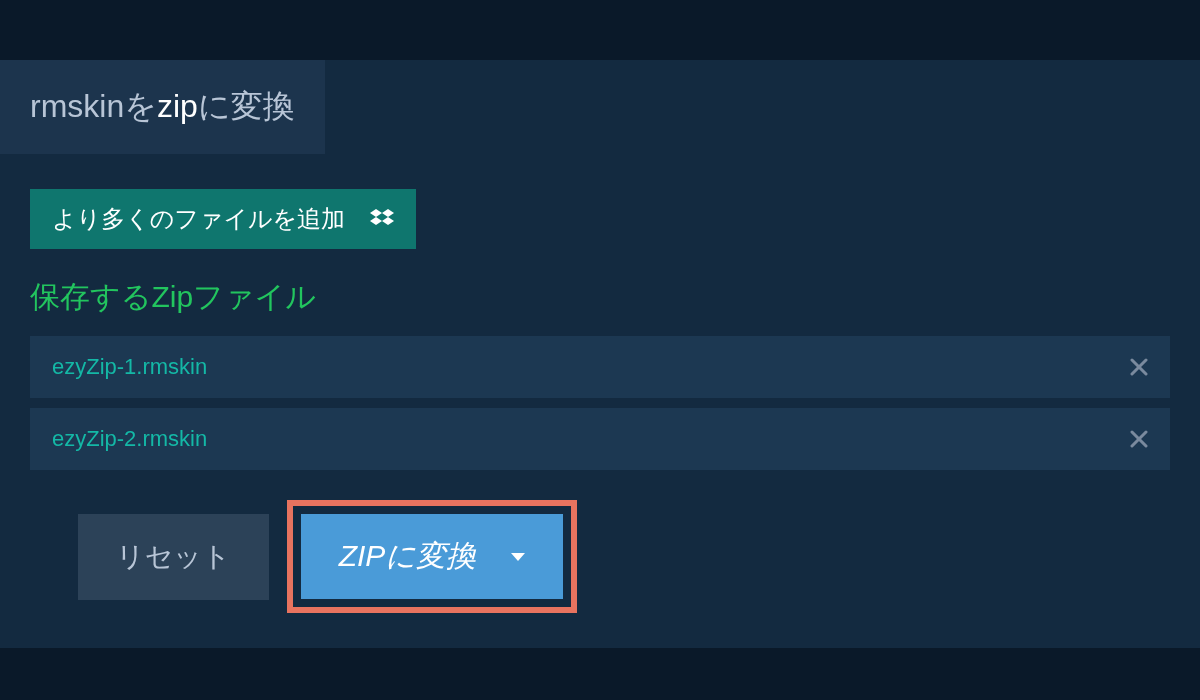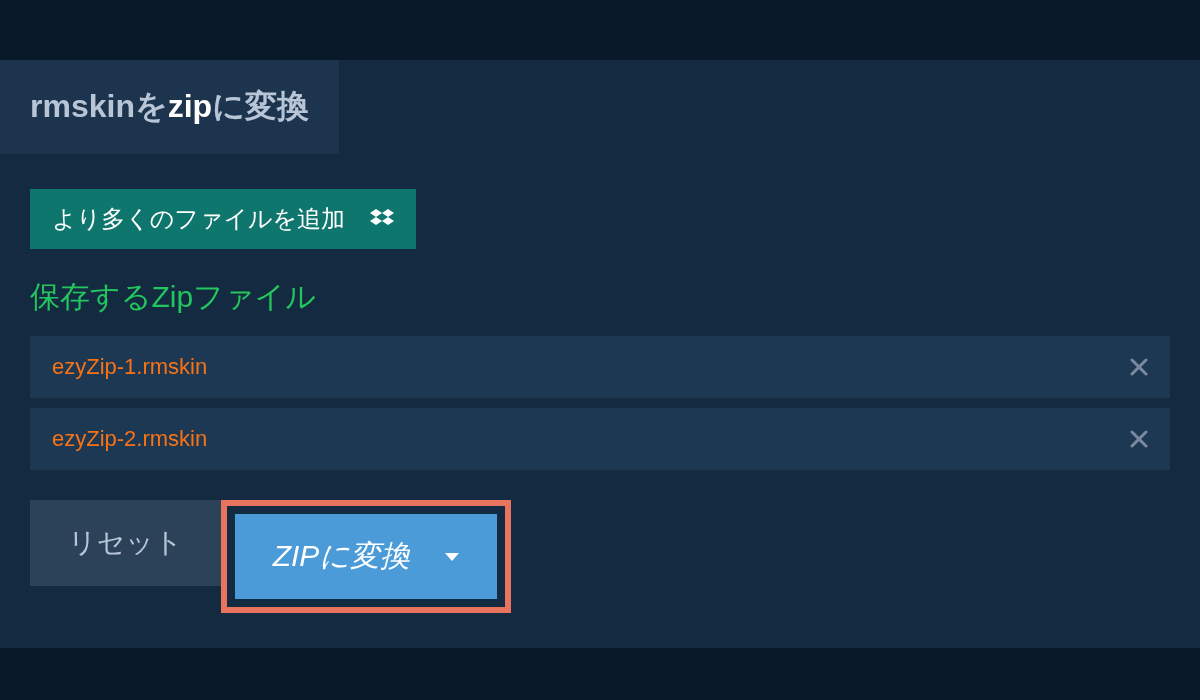--- a/index.html
+++ b/index.html
@@ -21,21 +21,21 @@
     .tab-container {
       background-color: #132a40;
       padding: 0;
     }
     .tab {
       display: inline-block;
       background-color: #1c344d;
       padding: 25px 30px;
       color: #b8c5d6;
       font-size: 32px;
-      font-weight: 700;
+      font-weight: 400;
     }
     .tab .highlight {
       color: #ffffff;
     }
     .content {
       background-color: #132a40;
       padding: 35px 30px 35px 30px;
     }
     .add-files-button {
       display: inline-flex;
@@ -63,35 +63,37 @@
       display: flex;
       flex-direction: column;
       gap: 10px;
     }
     .file-item {
       display: flex;
       align-items: center;
       justify-content: space-between;
       background-color: #1c3852;
       padding: 18px 22px;
-      color: #f97316;
+      color: #14b8a6;
       font-size: 22px;
     }
     .close-icon {
       width: 18px;
       height: 18px;
       cursor: pointer;
       stroke: #7a8a9e;
       stroke-width: 3;
       stroke-linecap: round;
     }
     .button-row {
       display: flex;
+      gap: 18px;
       margin-top: 30px;
-      align-items: flex-start;
+      align-items: center;
+      margin-left: 48px;
     }
     .reset-button {
       background-color: #2c4258;
       color: #b8c5d6;
       border: none;
       padding: 24px 38px;
       font-size: 28px;
       cursor: pointer;
     }
     .convert-button-wrapper {

